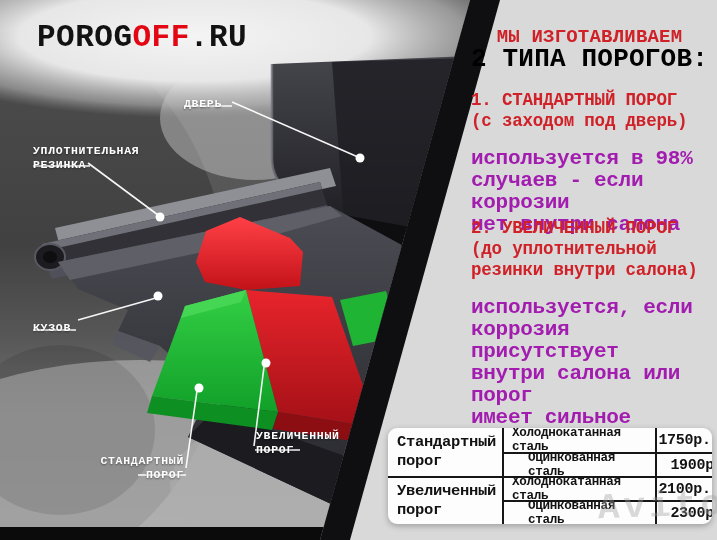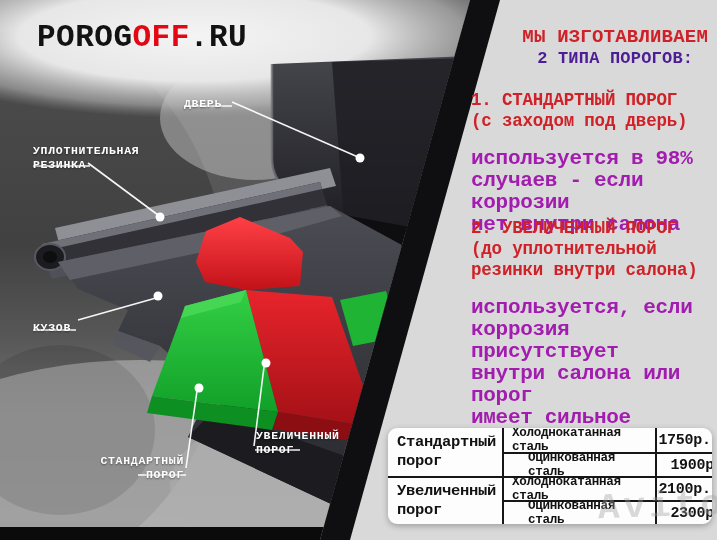--- a/index.html
+++ b/index.html
@@ -30,21 +30,21 @@
   .dl-body{left:33px;top:313px;}
   .dl-standard{left:84px;top:446px;width:100px;text-align:right;}
   .dl-increased{left:256px;top:421px;}
 
   
   .hdr{
     position:absolute;right:9px;top:26px;z-index:3;text-align:center;
     font-weight:800;font-size:19px;line-height:22px;letter-spacing:.2px;
   }
   .hdr .l1{color:#cf2127;}
-  .hdr .l2{color:#4c1d95;font-size:17px;}
+  .hdr .l2{color:#000000;font-size:26px;}
   .sect{position:absolute;left:471px;z-index:3;width:240px;}
   .sect .red{
     color:#cf2127;font-weight:800;font-size:17.5px;line-height:21px;
     letter-spacing:-.2px;white-space:pre-line;
   }
   .sect .blk{
     color:#a21caf;font-weight:700;font-size:21px;line-height:22px;
     letter-spacing:-.3px;white-space:pre-line;margin-top:16px;
   }
   .sect1{top:90px;}

